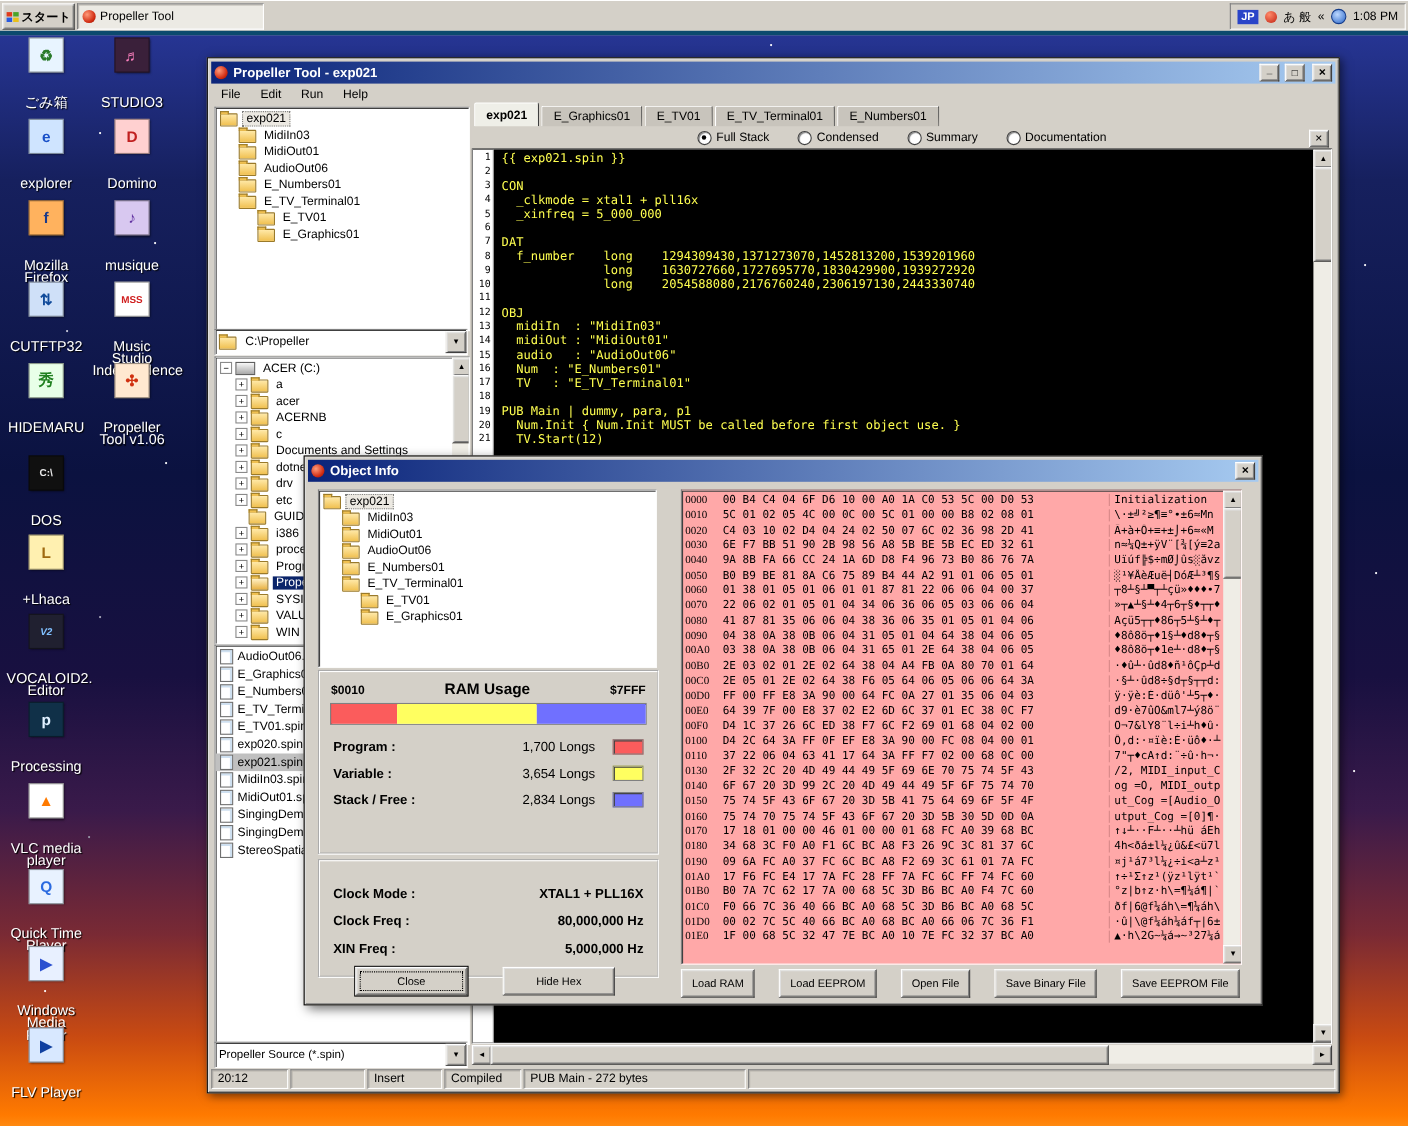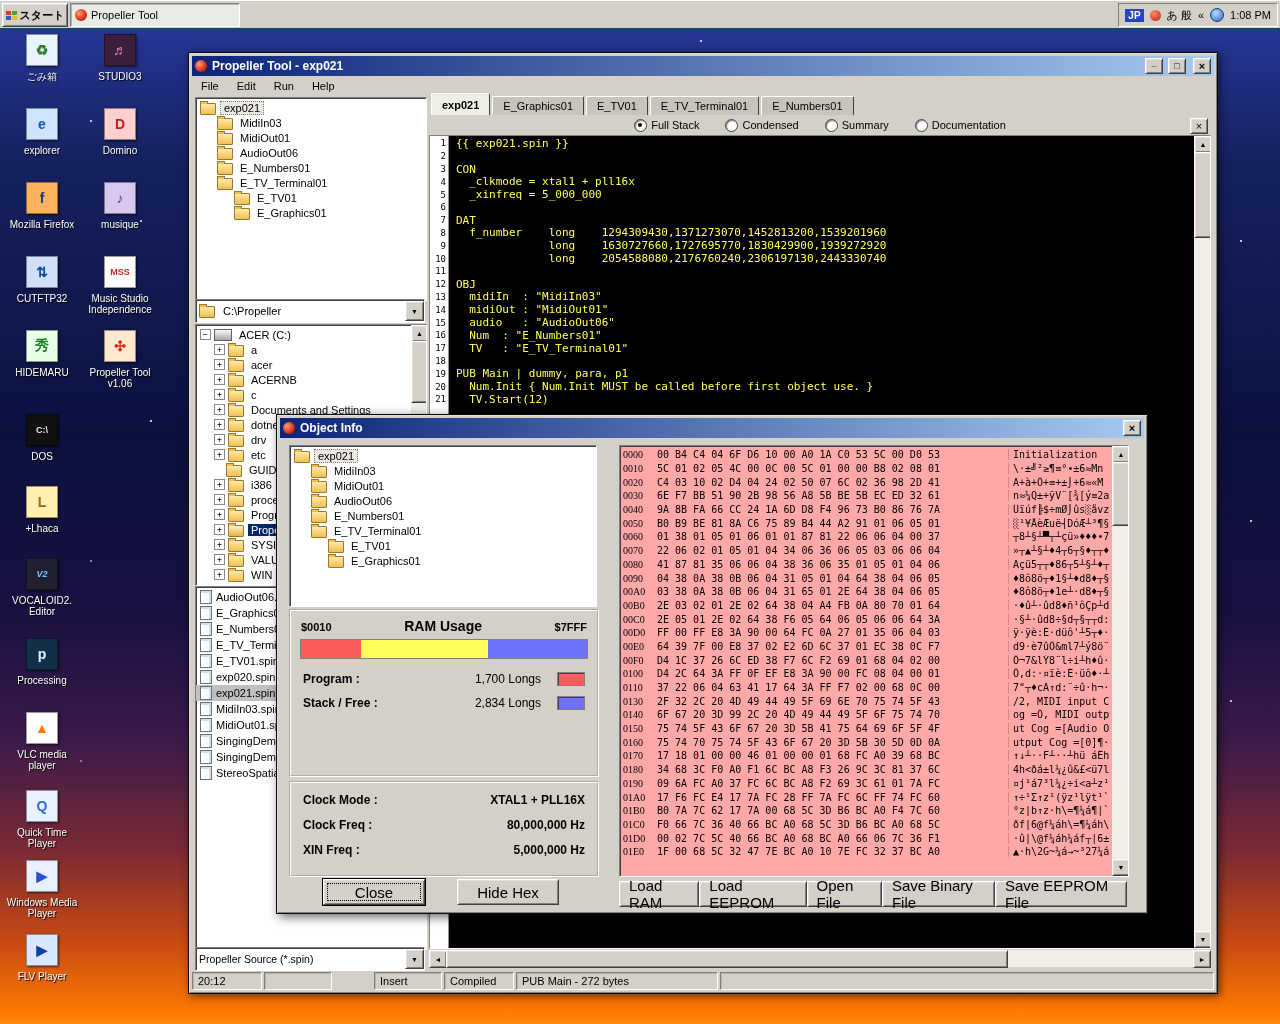--- a/index.html
+++ b/index.html
@@ -6,21 +6,21 @@
     font-family:"Liberation Sans",sans-serif;-webkit-font-smoothing:none;}
   body{position:relative;
     background:linear-gradient(180deg,#2a3aa0 0%,#16205e 16%,#0b1240 42%,#181040 60%,#3a1a4a 72%,#7a2a34 83%,#c84a12 92%,#ff7a00 99%,#ff8a10 100%);}
   #stars{position:absolute;left:0;top:0;width:2px;height:2px;background:#fff;border-radius:50%;
     box-shadow:90px 120px #fff,200px 80px #cdd6ff,320px 160px #fff,450px 60px #aab4ff,610px 140px #fff,
     760px 90px #dde,940px 70px #fff,1080px 150px #ccd,1180px 60px #fff,60px 300px #ccd,150px 420px #fff,
     90px 560px #aab,1240px 240px #fff,1150px 380px #ccd,1250px 520px #fff,700px 40px #fff,830px 180px #99a,
     1020px 320px #fff,560px 200px #889,260px 640px #fff,80px 760px #99a,1230px 700px #fff,1190px 860px #caa,
     40px 900px #fff,140px 220px #fff,360px 420px #667;}
   .btn{position:relative;background:#d4d0c8;border:1px solid;border-color:#ffffff #404040 #404040 #ffffff;
-    box-shadow:inset 1px 1px 0 #dfdfdf,inset -1px -1px 0 #808080;font-size:15px;color:#000;
+    box-shadow:inset 1px 1px 0 #dfdfdf,inset -1px -1px 0 #808080;font-size:10px;color:#000;
     display:flex;align-items:center;justify-content:center;cursor:default;}
   .btn.default{box-shadow:0 0 0 1px #000,inset 1px 1px 0 #dfdfdf,inset -1px -1px 0 #808080;}
   .btn.default::after{content:"";position:absolute;inset:3px;border:1px dotted #000;}
   .groove{border:2px groove #ffffff;}
   .titlebar{position:absolute;left:3px;right:3px;top:3px;height:20px;
     background:linear-gradient(90deg,#0b247a,#a6caf0);color:#fff;font-weight:bold;font-size:12px;
     display:flex;align-items:center;gap:5px;padding:0 3px;}
   .tb-btn{width:16px;height:14px;font-size:9px;font-weight:bold;line-height:12px;}
   .ico-min::before{content:"_";position:relative;top:-3px;}
   .ico-max::before{content:"□";}
@@ -28,41 +28,41 @@
   .arr-up::before{content:"▲";font-size:7px;}
   .arr-dn::before{content:"▼";font-size:7px;}
   .arr-lf::before{content:"◄";font-size:7px;}
   .arr-rt::before{content:"►";font-size:7px;}
   .vscroll{position:absolute;right:0;top:0;bottom:0;width:15px;background:#efede6;}
   .vscroll .sb-btn{position:absolute;left:0;width:15px;height:15px;}
   .vscroll .sb-thumb{position:absolute;left:0;width:15px;}
   .hscroll{background:#efede6;}
   
   #taskbar{position:absolute;left:0;top:0;width:1280px;height:28px;background:#d4d0c8;
-    border-bottom:2px solid #0c4a6e;box-shadow:inset 0 1px 0 #fff;z-index:60;display:flex;align-items:center;}
+    border-bottom:4px solid #0c4a6e;box-shadow:inset 0 1px 0 #fff;z-index:60;display:flex;align-items:center;}
   .start-btn{position:absolute;left:2px;top:3px;width:64px;height:22px;font-weight:bold;font-size:11px;gap:3px;}
   .winlogo{display:grid;grid-template-columns:5px 5px;grid-gap:1px;}
   .winlogo i{width:5px;height:4px;display:block;}
   .q1{background:#e03a1a}.q2{background:#4aa32a}.q3{background:#2a5ae0}.q4{background:#e8c01a}
   .taskbtn{position:absolute;left:70px;top:3px;width:160px;height:22px;background:#eceae4;
     border:1px solid;border-color:#808080 #ffffff #ffffff #808080;box-shadow:inset 1px 1px 0 #b8b4ac;
     display:flex;align-items:center;gap:4px;padding:0 4px;font-size:11px;}
   .prop-ico{width:12px;height:12px;border-radius:50%;flex:none;
     background:radial-gradient(circle at 35% 35%,#ff9a7a,#d02a10 65%,#801000);}
   .tray{position:absolute;right:2px;top:3px;height:22px;display:flex;align-items:center;gap:6px;
     padding:0 6px;border:1px solid;border-color:#808080 #ffffff #ffffff #808080;font-size:11px;}
   .jp-badge{background:#2a44c8;color:#fff;font-size:10px;font-weight:bold;padding:1px 3px;}
   .red-ball{width:11px;height:11px;border-radius:50%;background:radial-gradient(circle at 35% 30%,#ff8a6a,#c02010);}
   .clock-ico{width:12px;height:12px;border-radius:50%;background:radial-gradient(circle at 40% 35%,#bcd8ff,#2a66c8);border:1px solid #123a8a;}
   
   .dicon{position:absolute;width:72px;text-align:center;cursor:default;}
   .dicon-box{width:30px;height:30px;margin:0 auto;border:1px solid rgba(0,0,0,.4);
     display:flex;align-items:center;justify-content:center;font-weight:bold;font-size:13px;
     box-shadow:1px 1px 2px rgba(0,0,0,.6);}
-  .dicon-label{margin-top:5px;font-size:10px;color:#fff;text-shadow:1px 1px 1px #000;line-height:11px;}
+  .dicon-label{margin-top:21px;font-size:13px;color:#fff;text-shadow:1px 1px 1px #000;line-height:11px;}
   
   #main-win{position:absolute;left:188px;top:52px;width:1028px;height:940px;background:#d4d0c8;
     border:1px solid #0a0a0a;box-shadow:inset 1px 1px 0 #dfdfdf,inset -1px -1px 0 #808080,2px 2px 8px rgba(0,0,0,.55);z-index:10;}
   #mw-menu{position:absolute;left:3px;top:24px;right:3px;height:18px;display:flex;font-size:11px;align-items:center;}
   .menu-item{padding:2px 9px;}
   .panel-white{position:absolute;background:#fff;border:1px solid;border-color:#808080 #ffffff #ffffff #808080;
     box-shadow:inset 1px 1px 0 #404040;overflow:hidden;}
   #proj-tree{left:6px;top:44px;width:230px;height:198px;padding:2px 0;}
   #folder-combo{position:absolute;left:6px;top:246px;width:230px;height:22px;}
   .combo{display:flex;align-items:center;background:#fff;border:1px solid;border-color:#808080 #ffffff #ffffff #808080;
@@ -124,21 +124,21 @@
   #oi-ram{position:absolute;left:12px;top:194px;width:306px;height:164px;}
   .ramhead{display:flex;align-items:baseline;padding:7px 10px 2px;}
   .ramstart,.ramend{font-size:11px;font-weight:bold;}
   .ramtitle{flex:1;text-align:center;font-size:14px;font-weight:bold;}
   #ram-bar{height:18px;margin:3px 9px 8px;border:1px solid #808080;box-shadow:inset 1px 1px 0 #404040;display:flex;background:#fff;}
   .ramseg{height:100%;}
   .lgrow{display:flex;align-items:center;padding:0 12px;height:24px;font-size:12px;}
   .lglabel{font-weight:bold;}
   .lgvalue{flex:1;text-align:right;padding-right:16px;}
   .lgswatch{width:26px;height:12px;border:1px solid #808080;box-shadow:inset 1px 1px 0 #404040;flex:none;}
-  #oi-clock{position:absolute;left:12px;top:366px;width:306px;height:88px;padding-top:4px;}
+  #oi-clock{position:absolute;left:12px;top:366px;width:306px;height:88px;padding-top:16px;}
   .ckrow{display:flex;justify-content:space-between;align-items:center;padding:0 12px;height:25px;font-size:12px;font-weight:bold;}
   #oi-close{position:absolute;left:46px;top:464px;width:100px;height:24px;}
   #oi-hidehex{position:absolute;left:180px;top:464px;width:100px;height:24px;}
   #oi-hex{position:absolute;left:342px;top:30px;width:508px;height:430px;background:#ffa8a8;
     border:1px solid;border-color:#808080 #ffffff #ffffff #808080;box-shadow:inset 1px 1px 0 #404040;overflow:hidden;}
   #hex-rows{position:absolute;left:3px;top:2px;right:17px;bottom:2px;}
   .hexrow{display:flex;height:13.7px;font:10px "DejaVu Sans Mono",monospace;color:#000;align-items:center;}
   .ha{width:34px;flex:none;font-family:Liberation Serif, serif;}
   .hb{flex:1;white-space:pre;overflow:hidden;}
   .ht{width:98px;flex:none;white-space:pre;overflow:hidden;border-left:1px solid #d88888;padding-left:4px;}
@@ -623,21 +623,21 @@
 
     <div id="h-scroll" class="hscroll">
       <span class="btn sb-btn arr-lf" style="left:0"></span>
       <span class="sb-thumb btn" style="left:17px;width:560px"></span>
       <span class="btn sb-btn arr-rt" style="right:0"></span>
     </div>
 
     <div id="status">
         <div class="seg" style="width: 58px;">20:12</div>
         <div class="seg" style="width: 56px;"></div>
-        <div class="seg" style="width: 56px; margin-left: 40px;">Insert</div>
+        <div class="seg" style="width: 56px;">Insert</div>
         <div class="seg" style="width: 58px;">Compiled</div>
         <div class="seg" style="width: 190px;">PUB Main - 272 bytes</div>
         <div class="seg fillseg"></div>
       </div>
   </div>
 
   <div id="obj-info">
     <div class="titlebar">
       <span class="prop-ico"></span>
       <span style="flex:1">Object Info</span>
@@ -688,20 +688,25 @@
       <div id="ram-bar">
           <div class="ramseg" style="width: 21%; background: rgb(251, 92, 92);"></div>
           <div class="ramseg" style="width: 44.5%; background: rgb(255, 255, 96);"></div>
           <div class="ramseg" style="width: 34.5%; background: rgb(112, 112, 255);"></div>
         </div>
       <div id="ram-legend">
           <div class="lgrow">
             <div class="lglabel">Program :</div>
             <div class="lgvalue">1,700 Longs</div>
             <div class="lgswatch" style="background: rgb(251, 92, 92);"></div>
+          </div>
+          <div class="lgrow">
+            <div class="lglabel">Variable :</div>
+            <div class="lgvalue">3,654 Longs</div>
+            <div class="lgswatch" style="background: rgb(255, 255, 96);"></div>
           </div>
           <div class="lgrow">
             <div class="lglabel">Stack / Free :</div>
             <div class="lgvalue">2,834 Longs</div>
             <div class="lgswatch" style="background: rgb(112, 112, 255);"></div>
           </div>
         </div>
     </div>
 
     <div id="oi-clock" class="groove">

